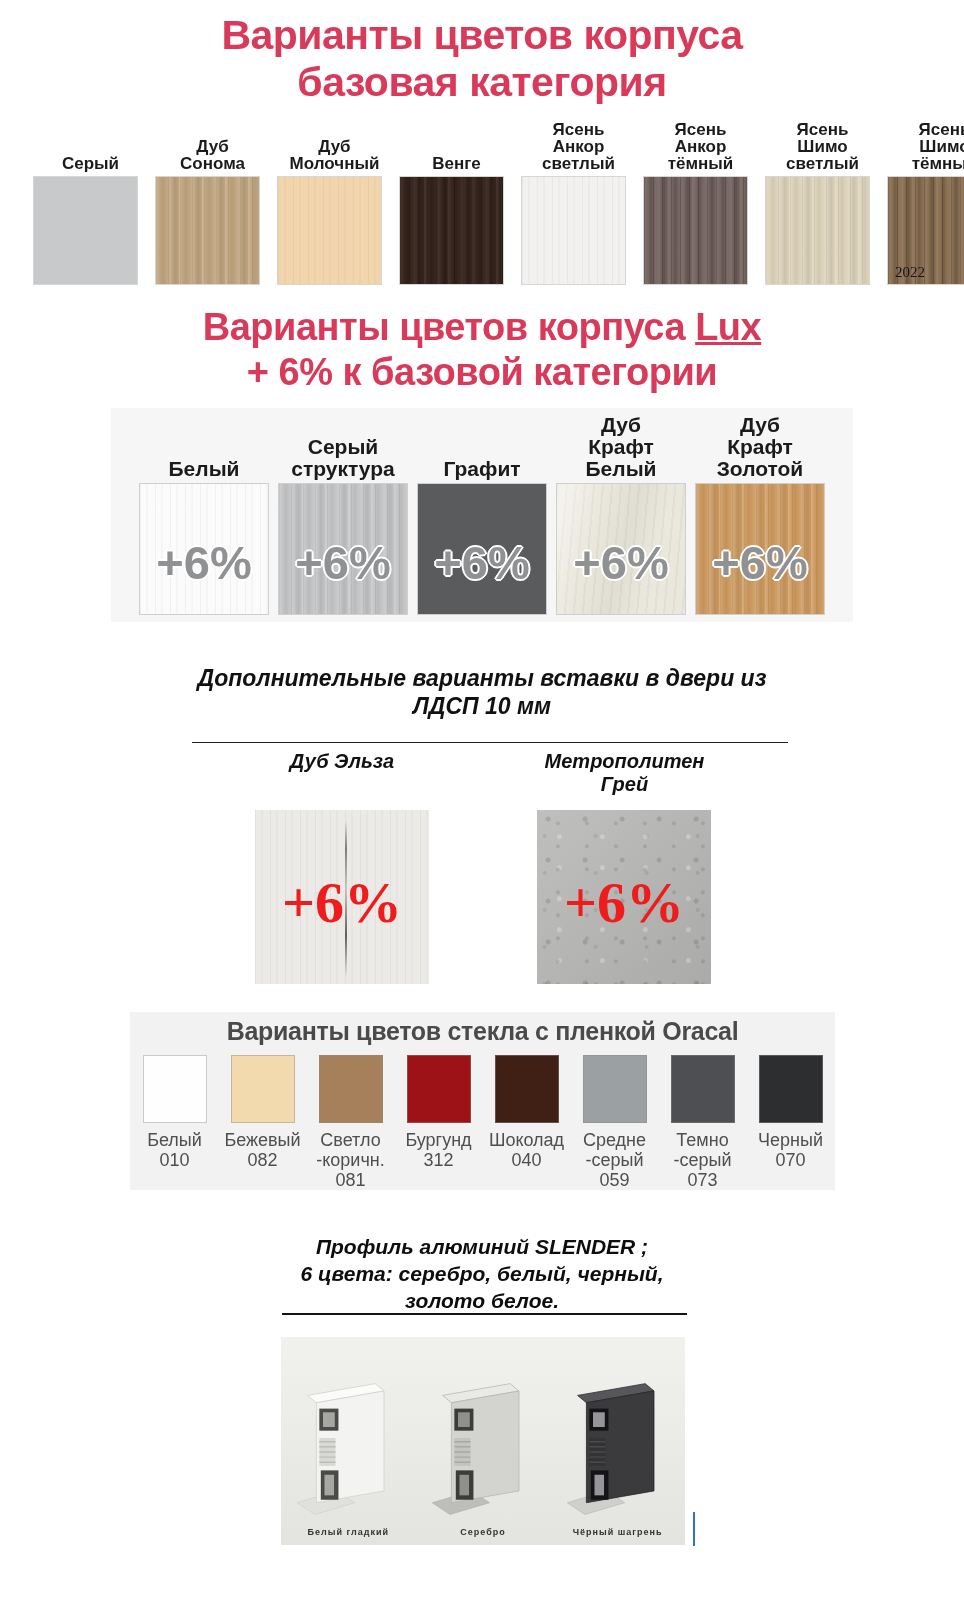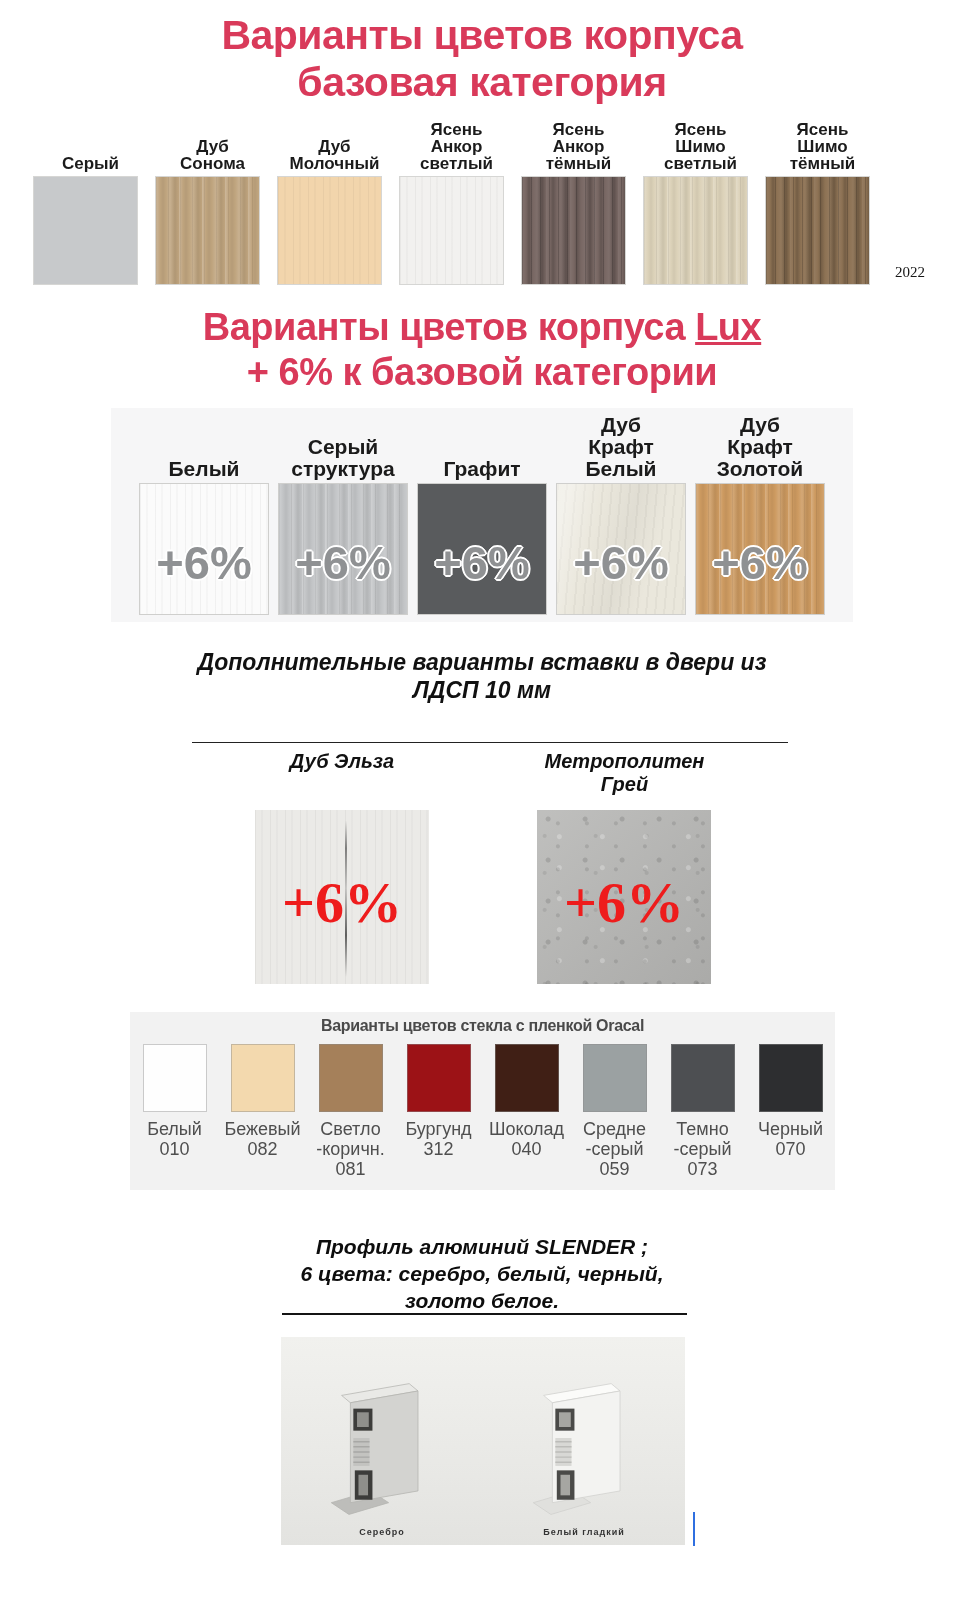--- a/index.html
+++ b/index.html
@@ -31,39 +31,39 @@
   .lux-label{height:64px;display:flex;align-items:flex-end;justify-content:center;
     text-align:center;font-size:21px;line-height:22px;font-weight:bold;color:#1b1b1b;
     white-space:pre-line;}
   .lux-swatch{margin-top:3px;width:128px;height:130px;border:1px solid #cfcfcd;
     position:relative;overflow:hidden;display:flex;align-items:center;justify-content:center;}
   .plus6{padding-top:26px;font-size:47px;font-weight:bold;color:#8f9193;
     text-shadow:-2px 0 0 #fff,2px 0 0 #fff,0 -2px 0 #fff,0 2px 0 #fff,
       -1px -1px 0 #fff,1px 1px 0 #fff,-1px 1px 0 #fff,1px -1px 0 #fff;}
 
   
-  .ldsp-title{position:absolute;top:648px;left:0;width:100%;text-align:center;
+  .ldsp-title{position:absolute;top:664px;left:0;width:100%;text-align:center;
     font-size:23px;line-height:28px;font-weight:bold;font-style:italic;color:#111;
     white-space:pre-line;}
   .ldsp-hr{position:absolute;top:742px;left:192px;width:596px;height:1px;background:#222;}
   .ldsp-label{position:absolute;top:750px;text-align:center;font-size:20px;
     font-weight:bold;font-style:italic;color:#111;}
   .ldsp-label.l1{left:255px;width:174px;}
   .ldsp-label.l2{left:538px;width:173px;}
   .ldsp-row{position:absolute;top:810px;left:255px;width:456px;display:flex;
     justify-content:space-between;}
   .ldsp-swatch{width:174px;height:174px;position:relative;overflow:hidden;
     display:flex;align-items:center;justify-content:center;}
   .plus6-red{padding-top:10px;font-family:"Liberation Serif",serif;font-size:58px;
     font-weight:bold;}
 
   
   .oracal-panel{position:absolute;top:1012px;left:130px;width:705px;height:178px;
     background:#f2f2f2;}
-  .oracal-title{margin-top:5px;text-align:center;font-size:16px;font-weight:bold;
+  .oracal-title{margin-top:5px;text-align:center;font-size:25px;font-weight:bold;
     color:#4a4a4a;letter-spacing:-0.3px;}
   .oracal-row{display:flex;justify-content:center;margin-top:9px;}
   .o-col{width:88px;display:flex;flex-direction:column;align-items:center;}
   .o-swatch{width:62px;height:66px;border:1px solid rgba(140,140,140,0.45);}
   .o-label{margin-top:7px;text-align:center;font-size:18px;line-height:20px;
     color:#4f4f4f;white-space:pre-line;}
 
   
   .slender-title{position:absolute;top:1233px;left:0;width:100%;text-align:center;
     font-size:21px;line-height:27px;font-weight:bold;font-style:italic;color:#0d0d0d;
@@ -133,20 +133,24 @@
       <div class="base-label">Дуб
 Сонома</div>
       <div class="base-swatch tx-grain" style="background-color: rgb(191, 164, 126);"></div>
     </div>
     <div class="base-col">
       <div class="base-label">Дуб
 Молочный</div>
       <div class="base-swatch tx-soft" style="background-color: rgb(242, 213, 172);"></div>
     </div>
     <div class="base-col">
+      <div class="base-label">Венге</div>
+      <div class="base-swatch tx-grain-dark" style="background-color: rgb(56, 38, 30);"></div>
+    </div>
+    <div class="base-col">
       <div class="base-label">Ясень
 Анкор
 светлый</div>
       <div class="base-swatch tx-soft" style="background-color: rgb(242, 241, 239);"></div>
     </div>
     <div class="base-col">
       <div class="base-label">Ясень
 Анкор
 тёмный</div>
       <div class="base-swatch tx-grain-dark" style="background-color: rgb(120, 103, 99);"></div>
@@ -273,45 +277,59 @@
       </div>
     </div>
   </div>
 
   <div class="slender-title">Профиль алюминий SLENDER ;
 6 цвета: серебро, белый, черный,
 золото белое.</div>
   <div class="slender-hr"></div>
 
   <div class="photo">
+    <div class="photo-col profile-white">
+      <svg viewBox="0 0 150 215">
+        <polygon points="6,186 60,170 84,186 30,202" fill="var(--side)" stroke="var(--edge)" stroke-width="1"></polygon>
+        <polygon points="32,50 124,34 112,24 20,40" fill="var(--top)" stroke="var(--edge)" stroke-width="1"></polygon>
+        <polygon points="32,50 124,34 124,170 32,186" fill="var(--front)" stroke="var(--edge)" stroke-width="1"></polygon>
+        <rect x="36" y="58" width="26" height="30" fill="var(--slot)"></rect>
+        <rect x="41" y="63" width="16" height="20" fill="var(--metal)"></rect>
+        <rect x="36" y="98" width="22" height="38" fill="var(--rib)"></rect>
+        <path d="M36 103 h22 M36 110 h22 M36 117 h22 M36 124 h22 M36 131 h22" stroke="var(--ribline)" stroke-width="2"></path>
+        <rect x="38" y="142" width="24" height="40" fill="var(--slot)"></rect>
+        <rect x="43" y="148" width="13" height="28" fill="var(--metal)"></rect>
+      </svg>
+      <div class="photo-label">Белый гладкий</div>
+    </div>
     <div class="photo-col profile-silver">
       <svg viewBox="0 0 150 215">
         <polygon points="6,186 60,170 84,186 30,202" fill="var(--side)" stroke="var(--edge)" stroke-width="1"></polygon>
         <polygon points="32,50 124,34 112,24 20,40" fill="var(--top)" stroke="var(--edge)" stroke-width="1"></polygon>
         <polygon points="32,50 124,34 124,170 32,186" fill="var(--front)" stroke="var(--edge)" stroke-width="1"></polygon>
         <rect x="36" y="58" width="26" height="30" fill="var(--slot)"></rect>
         <rect x="41" y="63" width="16" height="20" fill="var(--metal)"></rect>
         <rect x="36" y="98" width="22" height="38" fill="var(--rib)"></rect>
         <path d="M36 103 h22 M36 110 h22 M36 117 h22 M36 124 h22 M36 131 h22" stroke="var(--ribline)" stroke-width="2"></path>
         <rect x="38" y="142" width="24" height="40" fill="var(--slot)"></rect>
         <rect x="43" y="148" width="13" height="28" fill="var(--metal)"></rect>
       </svg>
       <div class="photo-label">Серебро</div>
     </div>
-    <div class="photo-col profile-white">
+    <div class="photo-col profile-black">
       <svg viewBox="0 0 150 215">
-        <polygon points="6,186 60,170 84,186 30,202" fill="var(--side)" stroke="var(--edge)" stroke-width="1"></polygon>
+        <polygon points="6,186 60,170 84,186 30,202" fill="#cfcfcc" stroke="#b9b9b6" stroke-width="1"></polygon>
         <polygon points="32,50 124,34 112,24 20,40" fill="var(--top)" stroke="var(--edge)" stroke-width="1"></polygon>
         <polygon points="32,50 124,34 124,170 32,186" fill="var(--front)" stroke="var(--edge)" stroke-width="1"></polygon>
         <rect x="36" y="58" width="26" height="30" fill="var(--slot)"></rect>
         <rect x="41" y="63" width="16" height="20" fill="var(--metal)"></rect>
         <rect x="36" y="98" width="22" height="38" fill="var(--rib)"></rect>
         <path d="M36 103 h22 M36 110 h22 M36 117 h22 M36 124 h22 M36 131 h22" stroke="var(--ribline)" stroke-width="2"></path>
         <rect x="38" y="142" width="24" height="40" fill="var(--slot)"></rect>
         <rect x="43" y="148" width="13" height="28" fill="var(--metal)"></rect>
       </svg>
-      <div class="photo-label">Белый гладкий</div>
+      <div class="photo-label">Чёрный шагрень</div>
     </div>
   </div>
 
   <div class="text-cursor" style="background-color: rgb(47, 111, 224);"></div>
 
 </div>
 
 </body></html>

